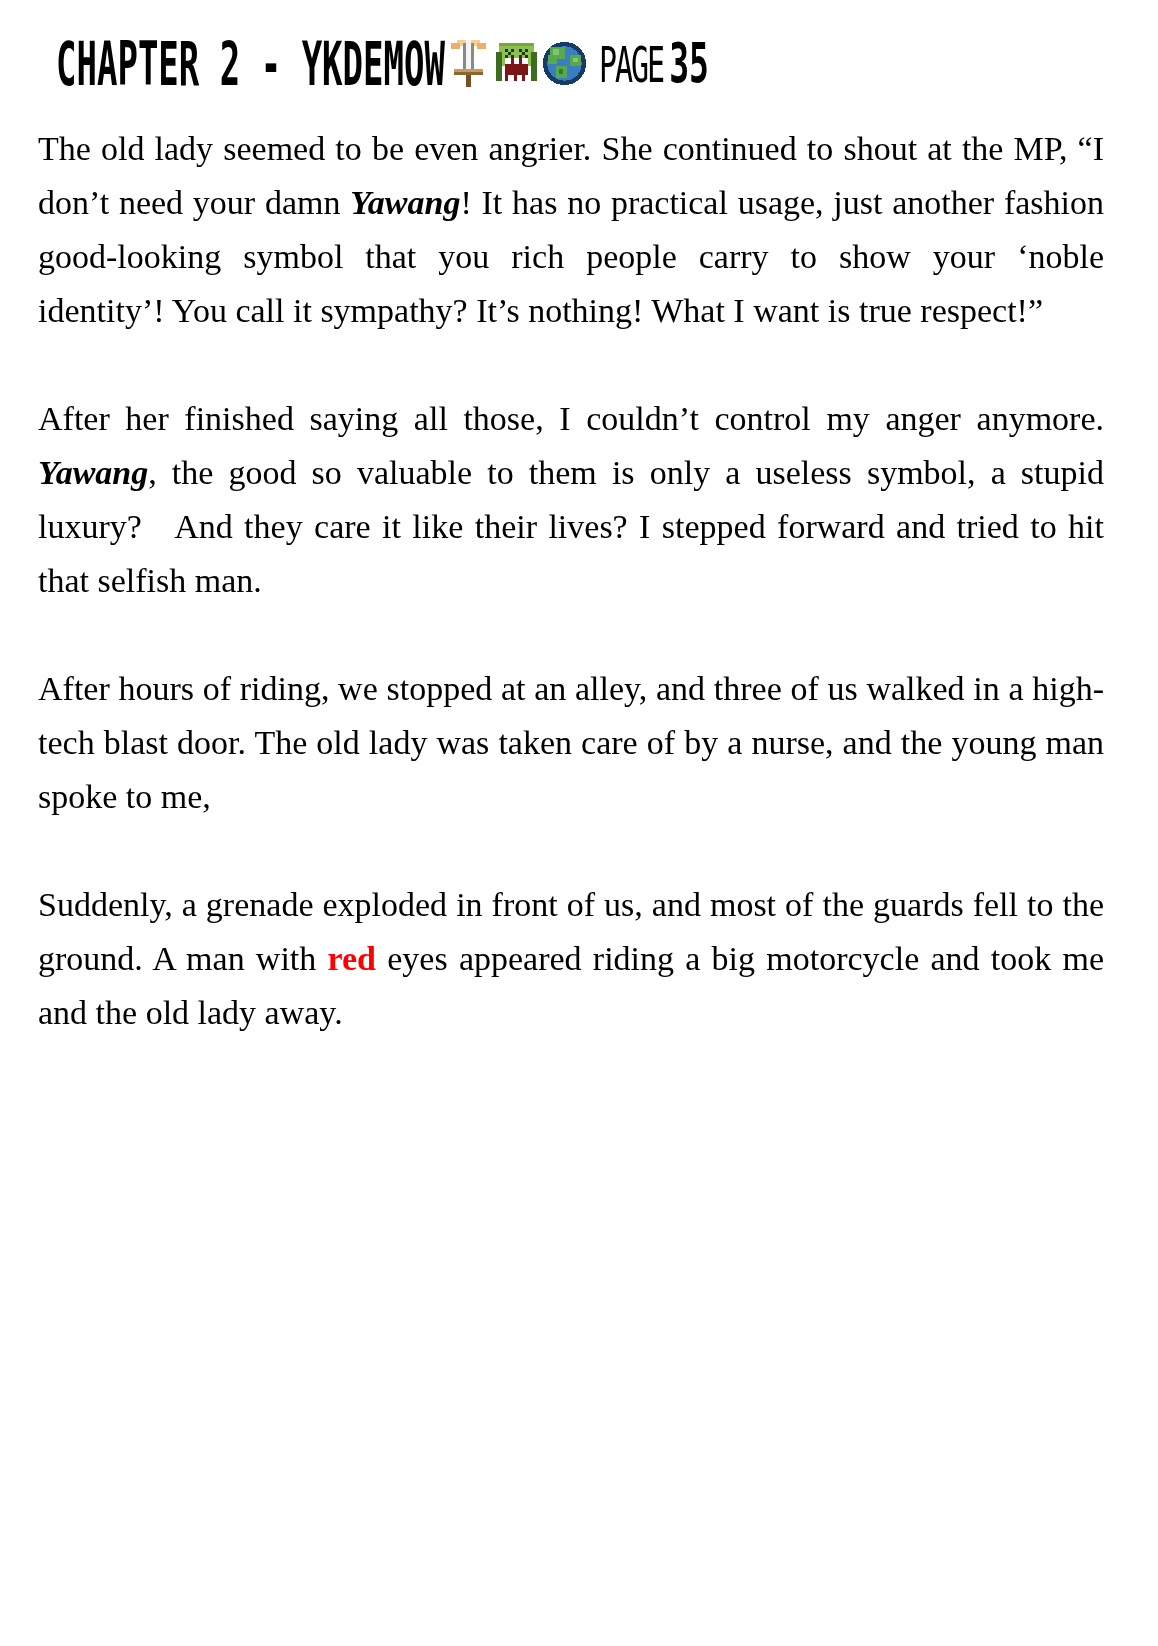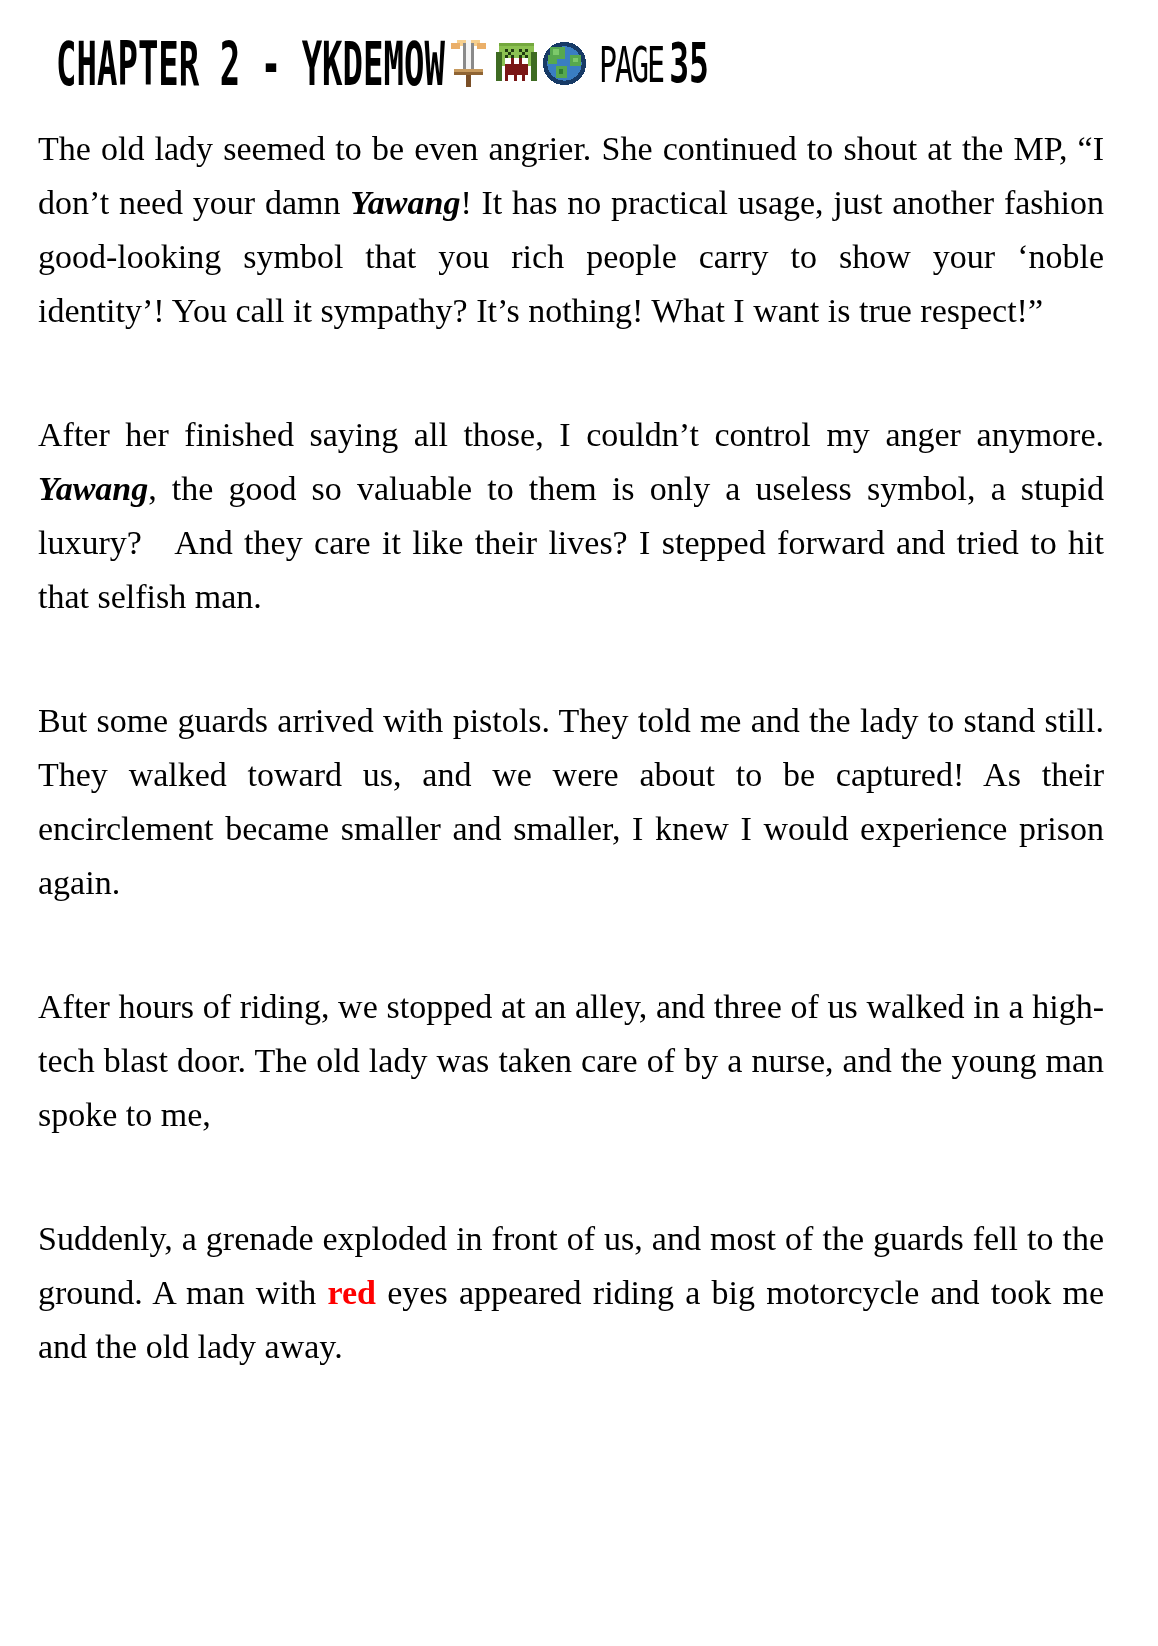--- a/index.html
+++ b/index.html
@@ -55,21 +55,21 @@
 
   
   .page-body {
     position: absolute;
     top: 122px; left: 38px; right: 54px;
     text-align: justify;
     font-size: 34px;
     line-height: 54px;
   }
   .para { margin: 0; }
-  .para + .para { margin-top: 70px; }
+  .para + .para { margin-top: 54px; }
   .para.continuation { margin-top: 0; }
   .bi { font-weight: 700; font-style: italic; }
   .accent-red { font-weight: 700; color: var(--accent-red, #fe0000); }
 </style>
 </head>
 <body>
 
 <div class="page">
 
   <header class="page-header">
@@ -135,21 +135,20 @@
       </span>
     </div>
   </header>
 
   <main class="page-body">
 
     <p class="para"><span>The old lady seemed to be even angrier. She continued to shout at the MP, “I don’t need your damn </span><span class="bi">Yawang</span><span>! It has no practical usage, just another fashion good-looking symbol that you rich people carry to show your ‘noble identity’! You call it sympathy? It’s nothing! What I want is true respect!”</span></p>
 
     <p class="para"><span>After her finished saying all those, I couldn’t control my anger anymore. </span><span class="bi">Yawang</span><span>, the good so valuable to them is only a useless symbol, a stupid luxury?&nbsp;&nbsp; And they care it like their lives? I stepped forward and tried to hit that selfish man.</span></p>
 
-    <p class="para"><span>But some guards arrived with pistols. They told me and the lady to stand still. They walked toward us, and we were about to be captured! As their encirclement became smaller and smaller, I knew I would experience prison again.</span></p>
 
     <p class="para"><span>After hours of riding, we stopped at an alley, and three of us walked in a high-tech blast door. The old lady was taken care of by a nurse, and the young man spoke to me,</span></p>
 
     <p class="para"><span>Suddenly, a grenade exploded in front of us, and most of the guards fell to the ground. A man with </span><span class="accent-red">red</span><span> eyes appeared riding a big motorcycle and took me and the old lady away.</span></p>
 
 
   </main>
 </div>
 
 </body></html>

